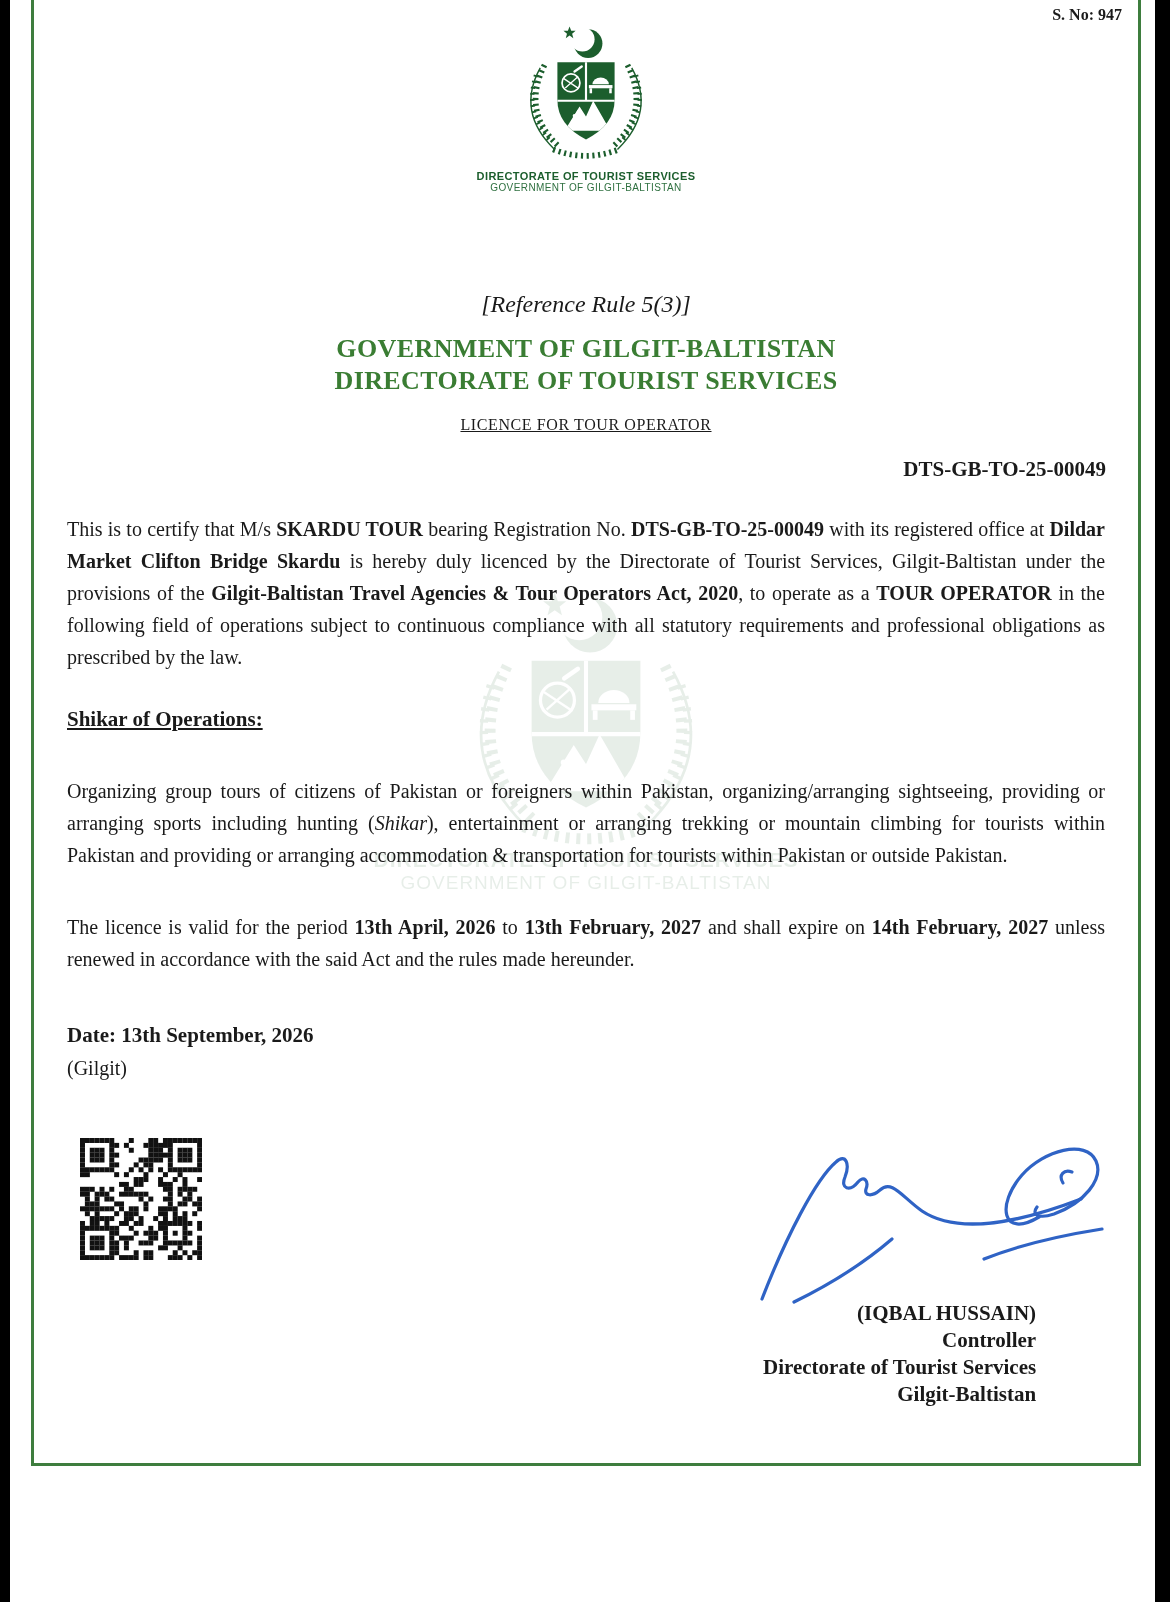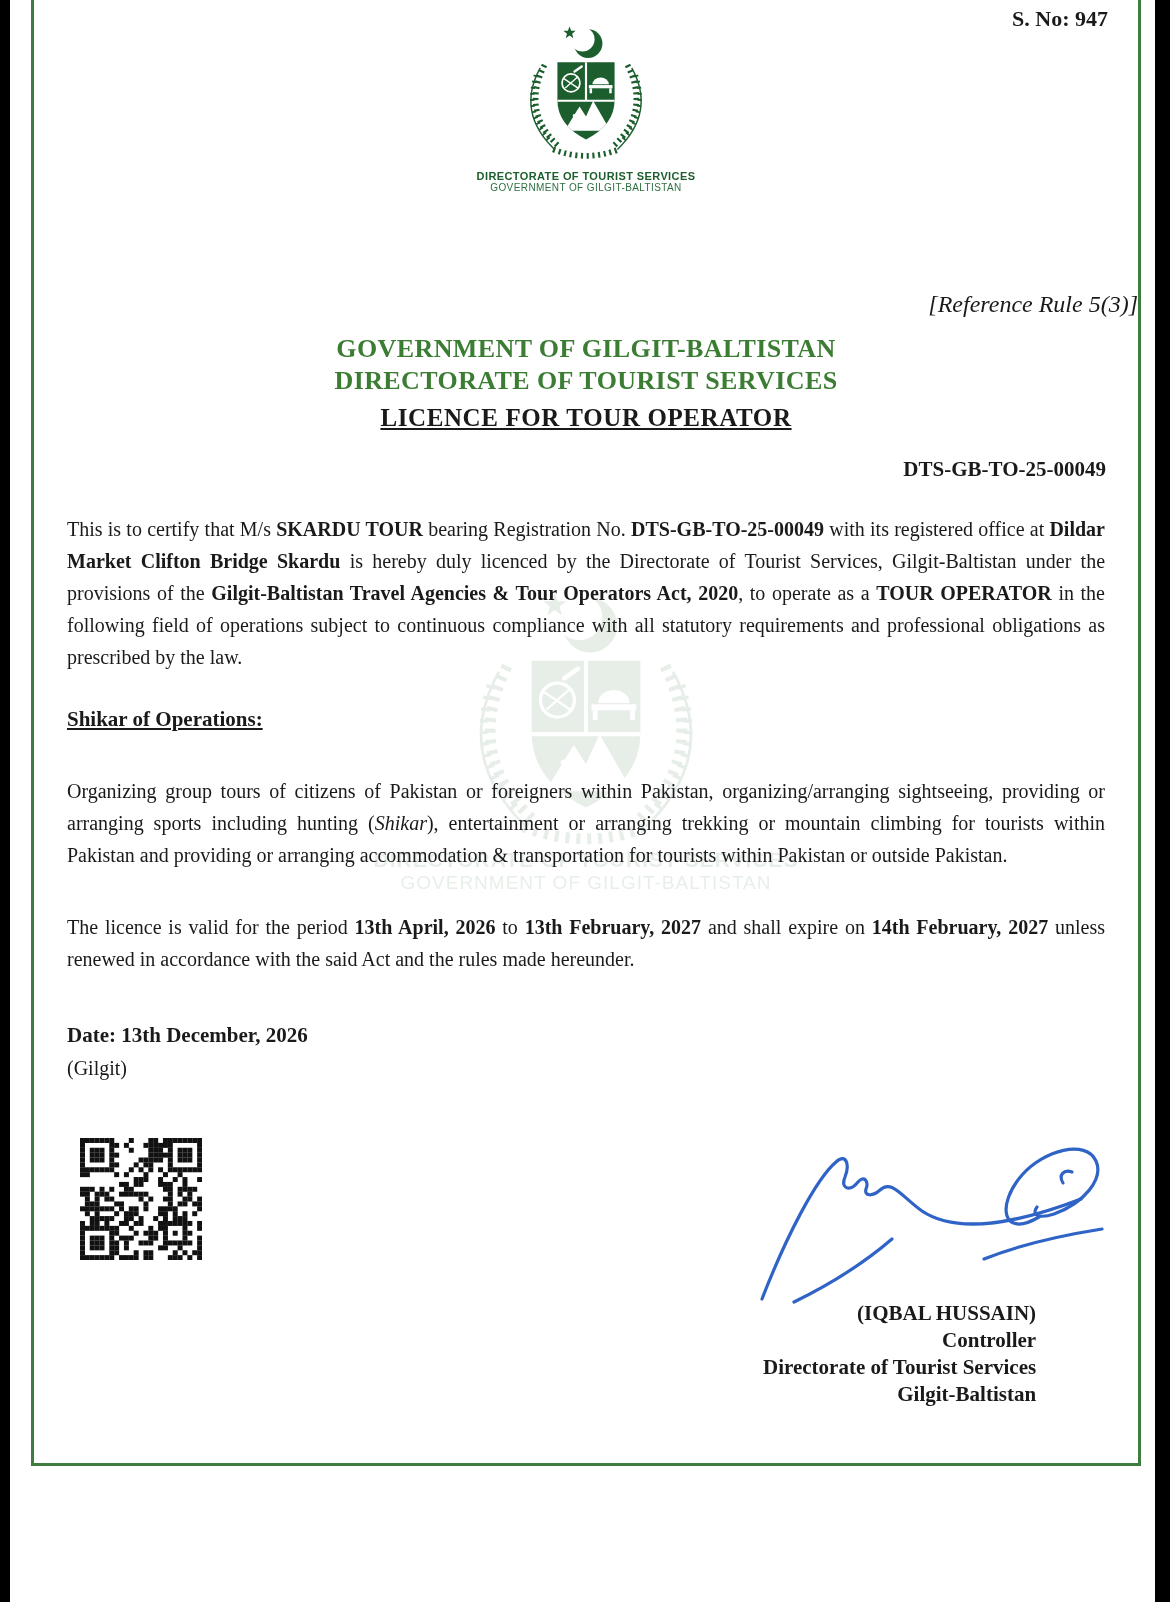--- a/index.html
+++ b/index.html
@@ -16,35 +16,35 @@
   .edge-strip{position:absolute;top:0;height:1602px;background:#000;}
   .edge-left{left:0;width:10px;}
   .edge-right{right:0;width:15px;}
 
   .cert-box{
     position:absolute;left:31px;top:-8px;width:1110px;height:1474px;
     border:3px solid var(--border-green);background:#fff;
   }
   .abs{position:absolute;}
 
-  .serial{top:11px;right:30px;font-size:22px;font-weight:bold;}
+  .serial{top:11px;right:16px;font-size:16px;font-weight:bold;}
 
   .logo-block{top:30px;left:0;width:100%;text-align:center;}
   .logo-block svg{display:block;margin:0 auto;}
   .logo-cap1{font-family:"Liberation Sans","DejaVu Sans",sans-serif;font-size:11px;font-weight:bold;
     color:var(--emblem-green);letter-spacing:.4px;margin-top:2px;}
   .logo-cap2{font-family:"Liberation Sans","DejaVu Sans",sans-serif;font-size:10px;
     color:#2f7040;letter-spacing:.4px;}
 
   .centered{left:0;width:100%;text-align:center;}
   .form-title{top:243px;font-size:29px;font-weight:bold;letter-spacing:.5px;}
-  .reference{top:296px;font-size:24px;font-style:italic;text-align:right;}
+  .reference{top:296px;font-size:24px;font-style:italic;}
   .gov-line1{top:339px;font-size:26px;font-weight:bold;color:var(--heading-green);letter-spacing:.4px;}
   .gov-line2{top:371px;font-size:26px;font-weight:bold;color:var(--heading-green);letter-spacing:.4px;}
-  .licence-title{top:409px;font-size:25px;font-weight:bold;text-decoration:underline;letter-spacing:.6px;}
+  .licence-title{top:421px;font-size:16px;font-weight:normal;text-decoration:underline;letter-spacing:.6px;}
   .licence-number{top:462px;right:32px;font-size:21px;font-weight:bold;}
 
   .para{left:33px;right:33px;font-size:20px;line-height:32px;text-align:justify;margin-top:12px;}
   .para-certify{top:506px;}
   .field-heading{top:712px;left:33px;font-size:21px;font-weight:bold;text-decoration:underline;}
   .para-field{top:768px;}
   .para-validity{top:904px;}
 
   .date-line{top:1028px;left:33px;font-size:21px;font-weight:bold;}
   .place-line{top:1062px;left:33px;font-size:20px;}
@@ -140,21 +140,21 @@
   <div class="abs centered licence-title">LICENCE FOR TOUR OPERATOR</div>
   <div class="abs licence-number">DTS-GB-TO-25-00049</div>
 
   <p class="abs para para-certify"><span>This is to certify that M/s </span><b>SKARDU TOUR</b><span> bearing Registration No. </span><b>DTS-GB-TO-25-00049</b><span> with its registered office at </span><b>Dildar Market Clifton Bridge Skardu</b><span> is hereby duly licenced by the Directorate of Tourist Services, Gilgit-Baltistan under the provisions of the </span><b>Gilgit-Baltistan Travel Agencies &amp; Tour Operators Act, 2020</b><span>, to operate as a </span><b>TOUR OPERATOR</b><span> in the following field of operations subject to continuous compliance with all statutory requirements and professional obligations as prescribed by the law.</span></p>
 
   <div class="abs field-heading">Shikar of Operations:</div>
   <p class="abs para para-field"><span>Organizing group tours of citizens of Pakistan or foreigners within Pakistan, organizing/arranging sightseeing, providing or arranging sports including hunting (</span><i>Shikar</i><span>), entertainment or arranging trekking or mountain climbing for tourists within Pakistan and providing or arranging accommodation &amp; transportation for tourists within Pakistan or outside Pakistan.</span></p>
 
   <p class="abs para para-validity"><span>The licence is valid for the period </span><b>13th April, 2026</b><span> to </span><b>13th February, 2027</b><span> and shall expire on </span><b>14th February, 2027</b><span> unless renewed in accordance with the said Act and the rules made hereunder.</span></p>
 
-  <div class="abs date-line">Date: 13th December, 2026</div>
+  <div class="abs date-line">Date: 13th September, 2026</div>
   <div class="abs place-line">(Gilgit)</div>
 
   <div class="abs qr">
       <svg viewBox="0 0 122 122">
         <rect width="122" height="122" fill="#fff"></rect>
         <g fill="#111">
           <rect x="0.00" y="0.00" width="4.98" height="4.98"></rect>
           <rect x="4.88" y="0.00" width="4.98" height="4.98"></rect>
           <rect x="9.76" y="0.00" width="4.98" height="4.98"></rect>
           <rect x="14.64" y="0.00" width="4.98" height="4.98"></rect>

